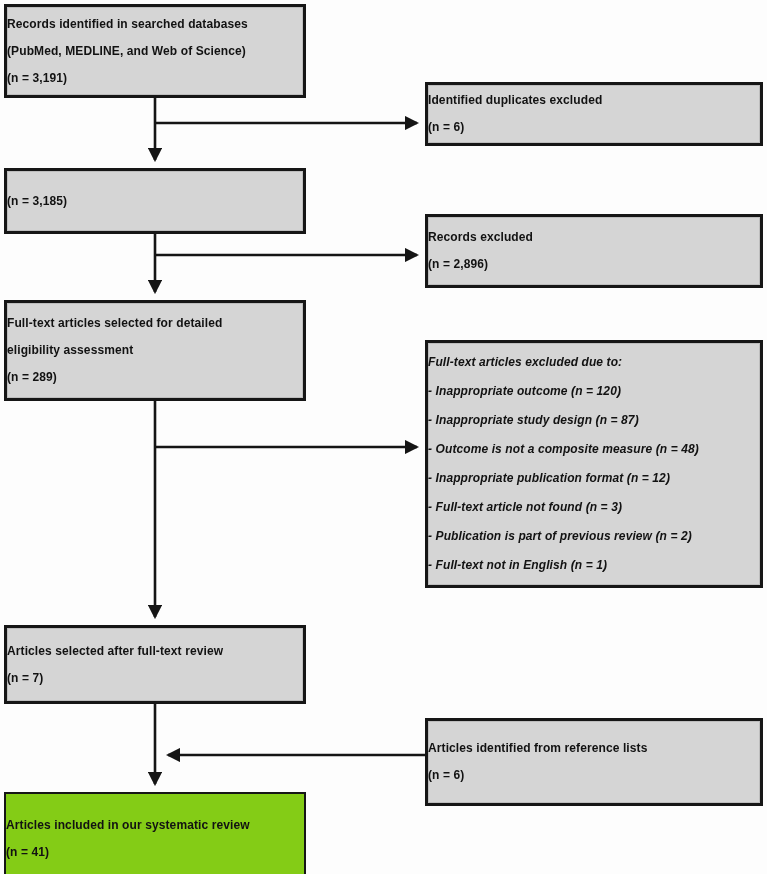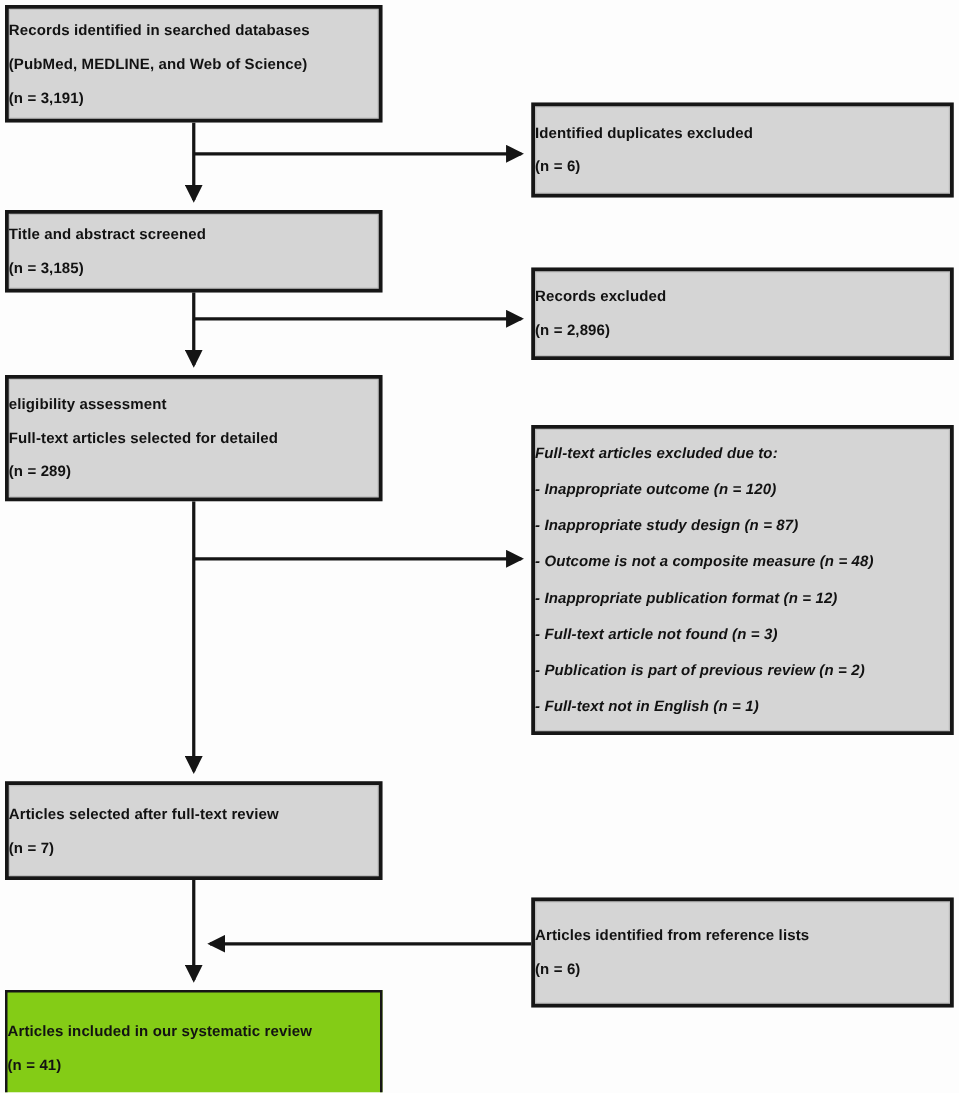--- a/index.html
+++ b/index.html
@@ -30,21 +30,21 @@
     text-align:center;
     font-weight:bold;
     font-size:12px;
     letter-spacing:.1px;
     box-shadow:0 0 0 1px #bdbdbd inset;
   }
   .node .ln{white-space:nowrap;line-height:27px;}
   .left-col{left:4px;width:302px;}
   .right-col{left:425px;width:338px;}
   #box-records-identified{top:4px;height:94px;}
-  #box-duplicates-excluded{top:82px;height:76px;}
+  #box-duplicates-excluded{top:82px;height:64px;}
   #box-title-abstract{top:168px;height:66px;}
   #box-records-excluded{top:214px;height:74px;}
   #box-fulltext-selected{top:300px;height:101px;}
   #box-fulltext-excluded{top:340px;height:248px;}
   #box-fulltext-excluded .ln{line-height:29px;font-style:italic;}
   #box-articles-selected{top:625px;height:79px;}
   #box-reference-lists{top:718px;height:88px;}
   #box-included{top:792px;height:94px;background:#84cc16;border-width:2px;box-shadow:none;}
   #connector-layer{position:absolute;left:0;top:0;width:767px;height:874px;pointer-events:none;}
   #connector-layer line{stroke:var(--line);stroke-width:2.6;}
@@ -75,32 +75,31 @@
     <div class="ln">(PubMed, MEDLINE, and Web of Science)</div>
     <div class="ln">(n = 3,191)</div>
   </div>
 
   <div class="node right-col" id="box-duplicates-excluded">
     <div class="ln">Identified duplicates excluded</div>
     <div class="ln">(n = 6)</div>
   </div>
 
   <div class="node left-col" id="box-title-abstract">
-    <div class="ln">Title and abstract screened</div>
     <div class="ln">(n = 3,185)</div>
   </div>
 
   <div class="node right-col" id="box-records-excluded">
     <div class="ln">Records excluded</div>
     <div class="ln">(n = 2,896)</div>
   </div>
 
   <div class="node left-col" id="box-fulltext-selected">
+    <div class="ln">Full-text articles selected for detailed</div>
     <div class="ln">eligibility assessment</div>
-    <div class="ln">Full-text articles selected for detailed</div>
     <div class="ln">(n = 289)</div>
   </div>
 
   <div class="node right-col" id="box-fulltext-excluded">
     <div class="ln">Full-text articles excluded due to:</div>
     <div class="ln">-   Inappropriate outcome (n = 120)</div>
     <div class="ln">-   Inappropriate study design (n = 87)</div>
     <div class="ln">-   Outcome is not a composite measure (n = 48)</div>
     <div class="ln">-   Inappropriate publication format (n = 12)</div>
     <div class="ln">-   Full-text article not found (n = 3)</div>

